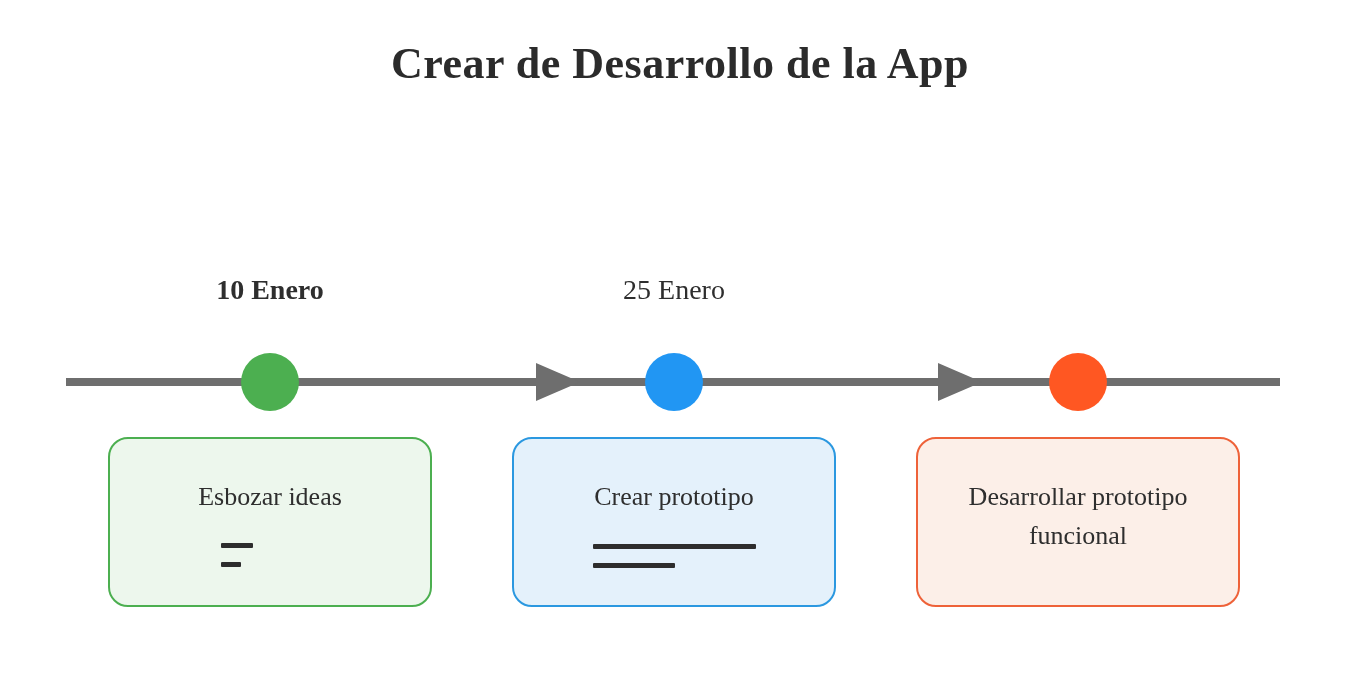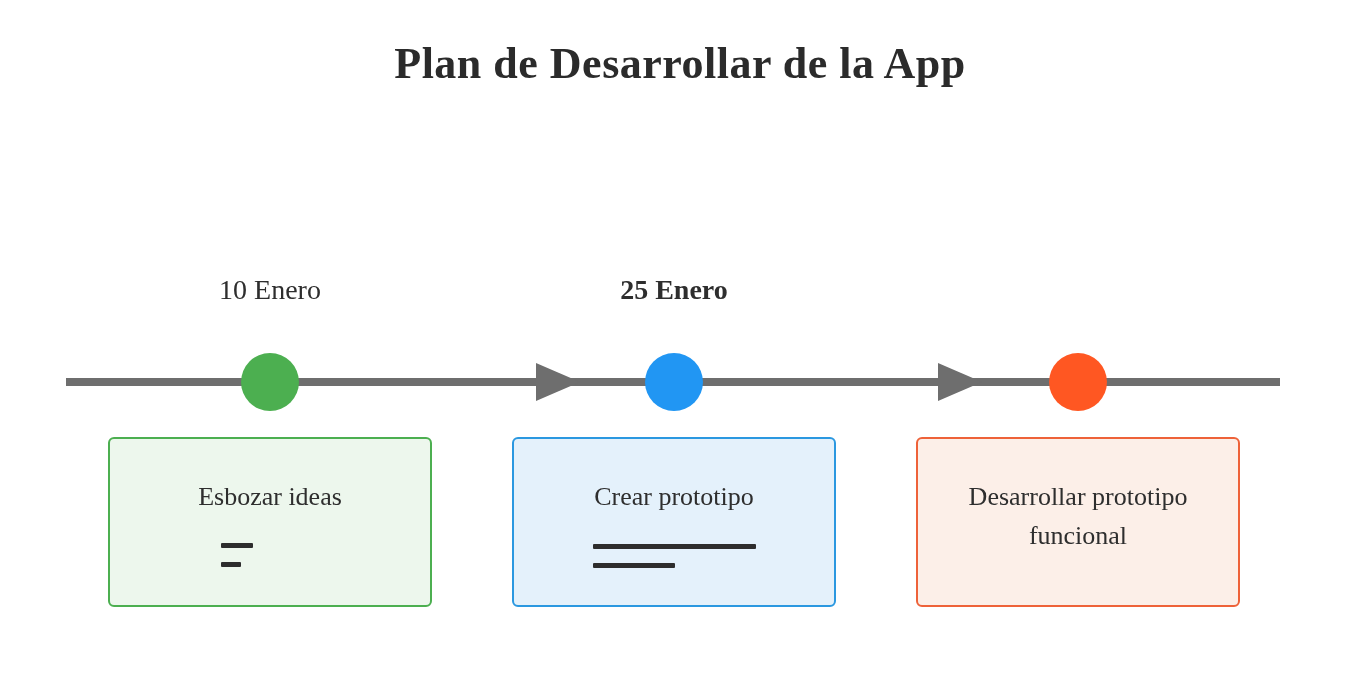--- a/index.html
+++ b/index.html
@@ -53,30 +53,30 @@
   .dot-2 { left: 645px; }
   .dot-3 { left: 1049px; }
   .date-label {
     position: absolute;
     top: 274px;
     width: 240px;
     text-align: center;
     font-size: 28px;
     color: #2e2e2e;
   }
-  .date-1 { left: 150px; }
-  .date-2 { left: 554px; font-weight: bold; }
+  .date-1 { left: 150px; font-weight: bold; }
+  .date-2 { left: 554px; }
   .date-3 { left: 958px; }
   .task-card {
     position: absolute;
     top: 437px;
     width: 324px;
     height: 170px;
     border: 2px solid;
-    border-radius: 6px;
+    border-radius: 20px;
     box-sizing: border-box;
   }
   .card-1 { left: 108px; }
   .card-2 { left: 512px; }
   .card-3 { left: 916px; padding-left: 32px; }
   .task-label {
     position: absolute;
     top: 38px;
     left: 0;
     width: 100%;
@@ -98,21 +98,21 @@
   .c1-l1 { left: 111px; top: 104px; width: 32px; }
   .c1-l2 { left: 111px; top: 123px; width: 20px; }
   .c2-l1 { left: 79px;  top: 105px; width: 163px; }
   .c2-l2 { left: 79px;  top: 124px; width: 82px; }
 </style>
 </head>
 <body>
 
 <div class="canvas">
 
-  <div class="title">Plan de Desarrollar de la App</div>
+  <div class="title">Crear de Desarrollo de la App</div>
 
   <div class="timeline-line" style="background-color: rgb(110, 110, 110);"></div>
 
   <div class="arrowhead a1"></div>
   <div class="arrowhead a2"></div>
 
   <div class="date-label date-1">10 Enero</div>
   <div class="milestone-dot dot-1" style="background-color: rgb(76, 175, 80);"></div>
   <div class="task-card card-1" style="background-color: rgb(237, 247, 237); border-color: rgb(76, 175, 80);">
     <div class="task-label">

